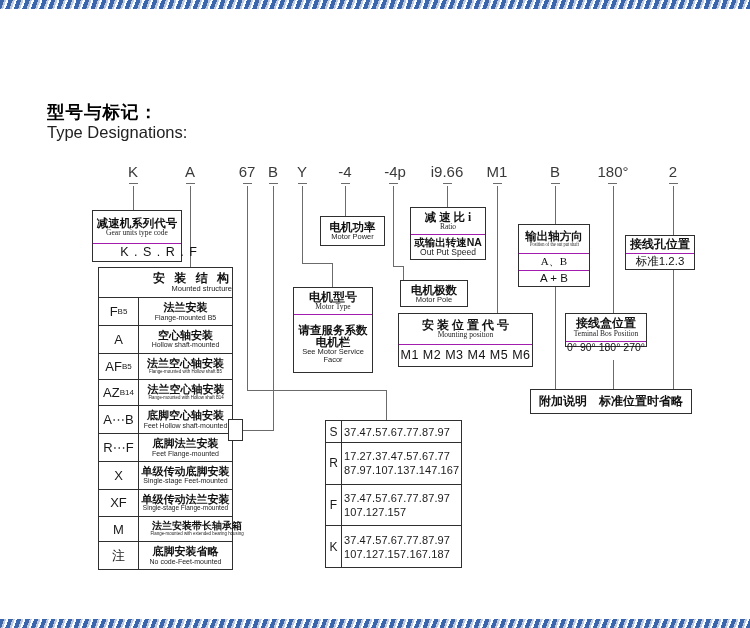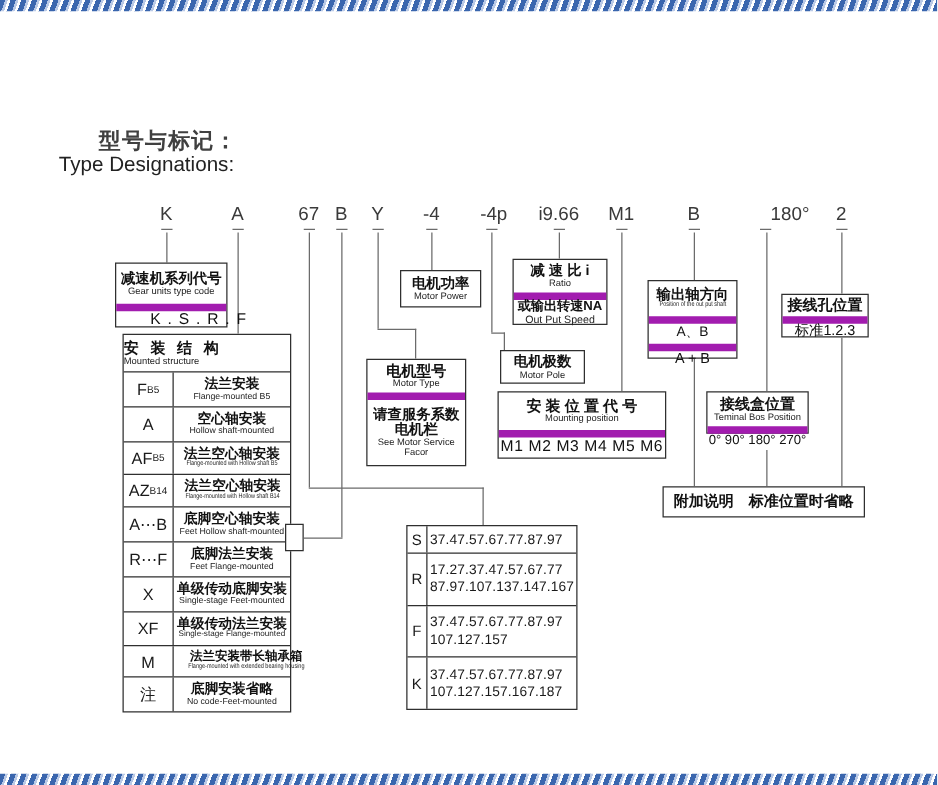--- a/index.html
+++ b/index.html
@@ -5,38 +5,38 @@
   html,body{margin:0;padding:0;background:#ffffff;}
   #page{position:relative;width:750px;height:628px;background:#fff;overflow:hidden;
         font-family:"Liberation Sans",sans-serif;color:#1e1e1e;}
   .band{position:absolute;left:0;width:750px;height:9px;
         background:repeating-linear-gradient(110deg,#3a66ae 0 4px,#b9c9e6 4px 6px,#ffffff 6px 8px);}
   #band-top{top:0;}
   #band-bottom{bottom:0;}
   #badge{position:absolute;left:45px;top:30px;width:153px;height:47px;border-radius:26px;
          background:#2b5dad;color:#fff;font-weight:bold;font-size:31px;letter-spacing:1px;
          display:flex;align-items:center;justify-content:center;}
-  #title-zh{position:absolute;left:47px;top:100px;font-size:17.5px;font-weight:bold;letter-spacing:1px;color:#404040;margin-left:32px;}
+  #title-zh{position:absolute;left:47px;top:100px;font-size:17.5px;font-weight:bold;letter-spacing:1px;color:#000000;}
   #title-en{position:absolute;left:47px;top:123px;font-size:16.5px;color:#222;}
   .code-item{position:absolute;top:163px;transform:translateX(-50%);font-size:15px;color:#3a3a3a;white-space:nowrap;}
   .tick{position:absolute;top:183px;width:9px;height:1px;background:#6b6b6b;}
   .vl{position:absolute;width:1px;background:#6b6b6b;}
   .hl{position:absolute;height:1px;background:#6b6b6b;}
   .box{position:absolute;border:1px solid #2f2f2f;background:#fff;box-sizing:border-box;
        display:flex;flex-direction:column;}
   .sec{display:flex;flex-direction:column;align-items:center;justify-content:center;line-height:1.05;}
-  .divided{border-bottom:6px solid #a21caf;}
+  .divided{border-bottom:1px solid #a21caf;font-family:Liberation Serif, serif;}
   .zh{font-size:11.5px;font-weight:bold;color:#111;white-space:nowrap;}
   .zh-n{font-size:11px;color:#111;white-space:nowrap;}
   .en{font-size:7.5px;color:#222;white-space:nowrap;}
   .sc{display:inline-block;transform:scaleX(0.8);transform-origin:center;}
   
   #mount-table{left:98px;top:267px;width:135px;height:303px;}
   #mount-table .thead{flex:0 0 29px;border-bottom:1px solid #2f2f2f;display:flex;flex-direction:column;
-                      align-items:flex-start;justify-content:center;line-height:1.05;}
+                      align-items:flex-end;justify-content:center;line-height:1.05;}
   .mrow{flex:1 1 auto;display:flex;border-bottom:1px solid #2f2f2f;}
   .mrow:last-child{border-bottom:none;}
   .mcode{flex:0 0 39px;border-right:1px solid #2f2f2f;display:flex;align-items:center;justify-content:center;
          font-size:13px;color:#1a1a1a;}
   .mcode .sub{font-size:8px;vertical-align:-2px;}
   .mdesc{flex:1 1 auto;display:flex;flex-direction:column;align-items:center;justify-content:center;
          line-height:1.05;text-align:center;}
   .mdesc .zh{font-size:11px;}
   .mdesc.tight .zh{font-size:10px;}
   .mdesc .en{font-size:7px;}
@@ -70,21 +70,21 @@
   <div class="code-item" style="left:133px">K</div>
   <div class="code-item" style="left:190px">A</div>
   <div class="code-item" style="left:247px">67</div>
   <div class="code-item" style="left:273px">B</div>
   <div class="code-item" style="left:302px">Y</div>
   <div class="code-item" style="left:345px">-4</div>
   <div class="code-item" style="left:395px">-4p</div>
   <div class="code-item" style="left:447px">i9.66</div>
   <div class="code-item" style="left:497px">M1</div>
   <div class="code-item" style="left:555px">B</div>
-  <div class="code-item" style="left:632px">180°</div>
+  <div class="code-item" style="left:613px">180°</div>
   <div class="code-item" style="left:673px">2</div>
 
   <div class="tick" style="left:129px"></div>
   <div class="tick" style="left:186px"></div>
   <div class="tick" style="left:243px"></div>
   <div class="tick" style="left:269px"></div>
   <div class="tick" style="left:298px"></div>
   <div class="tick" style="left:341px"></div>
   <div class="tick" style="left:389px"></div>
   <div class="tick" style="left:443px"></div>

